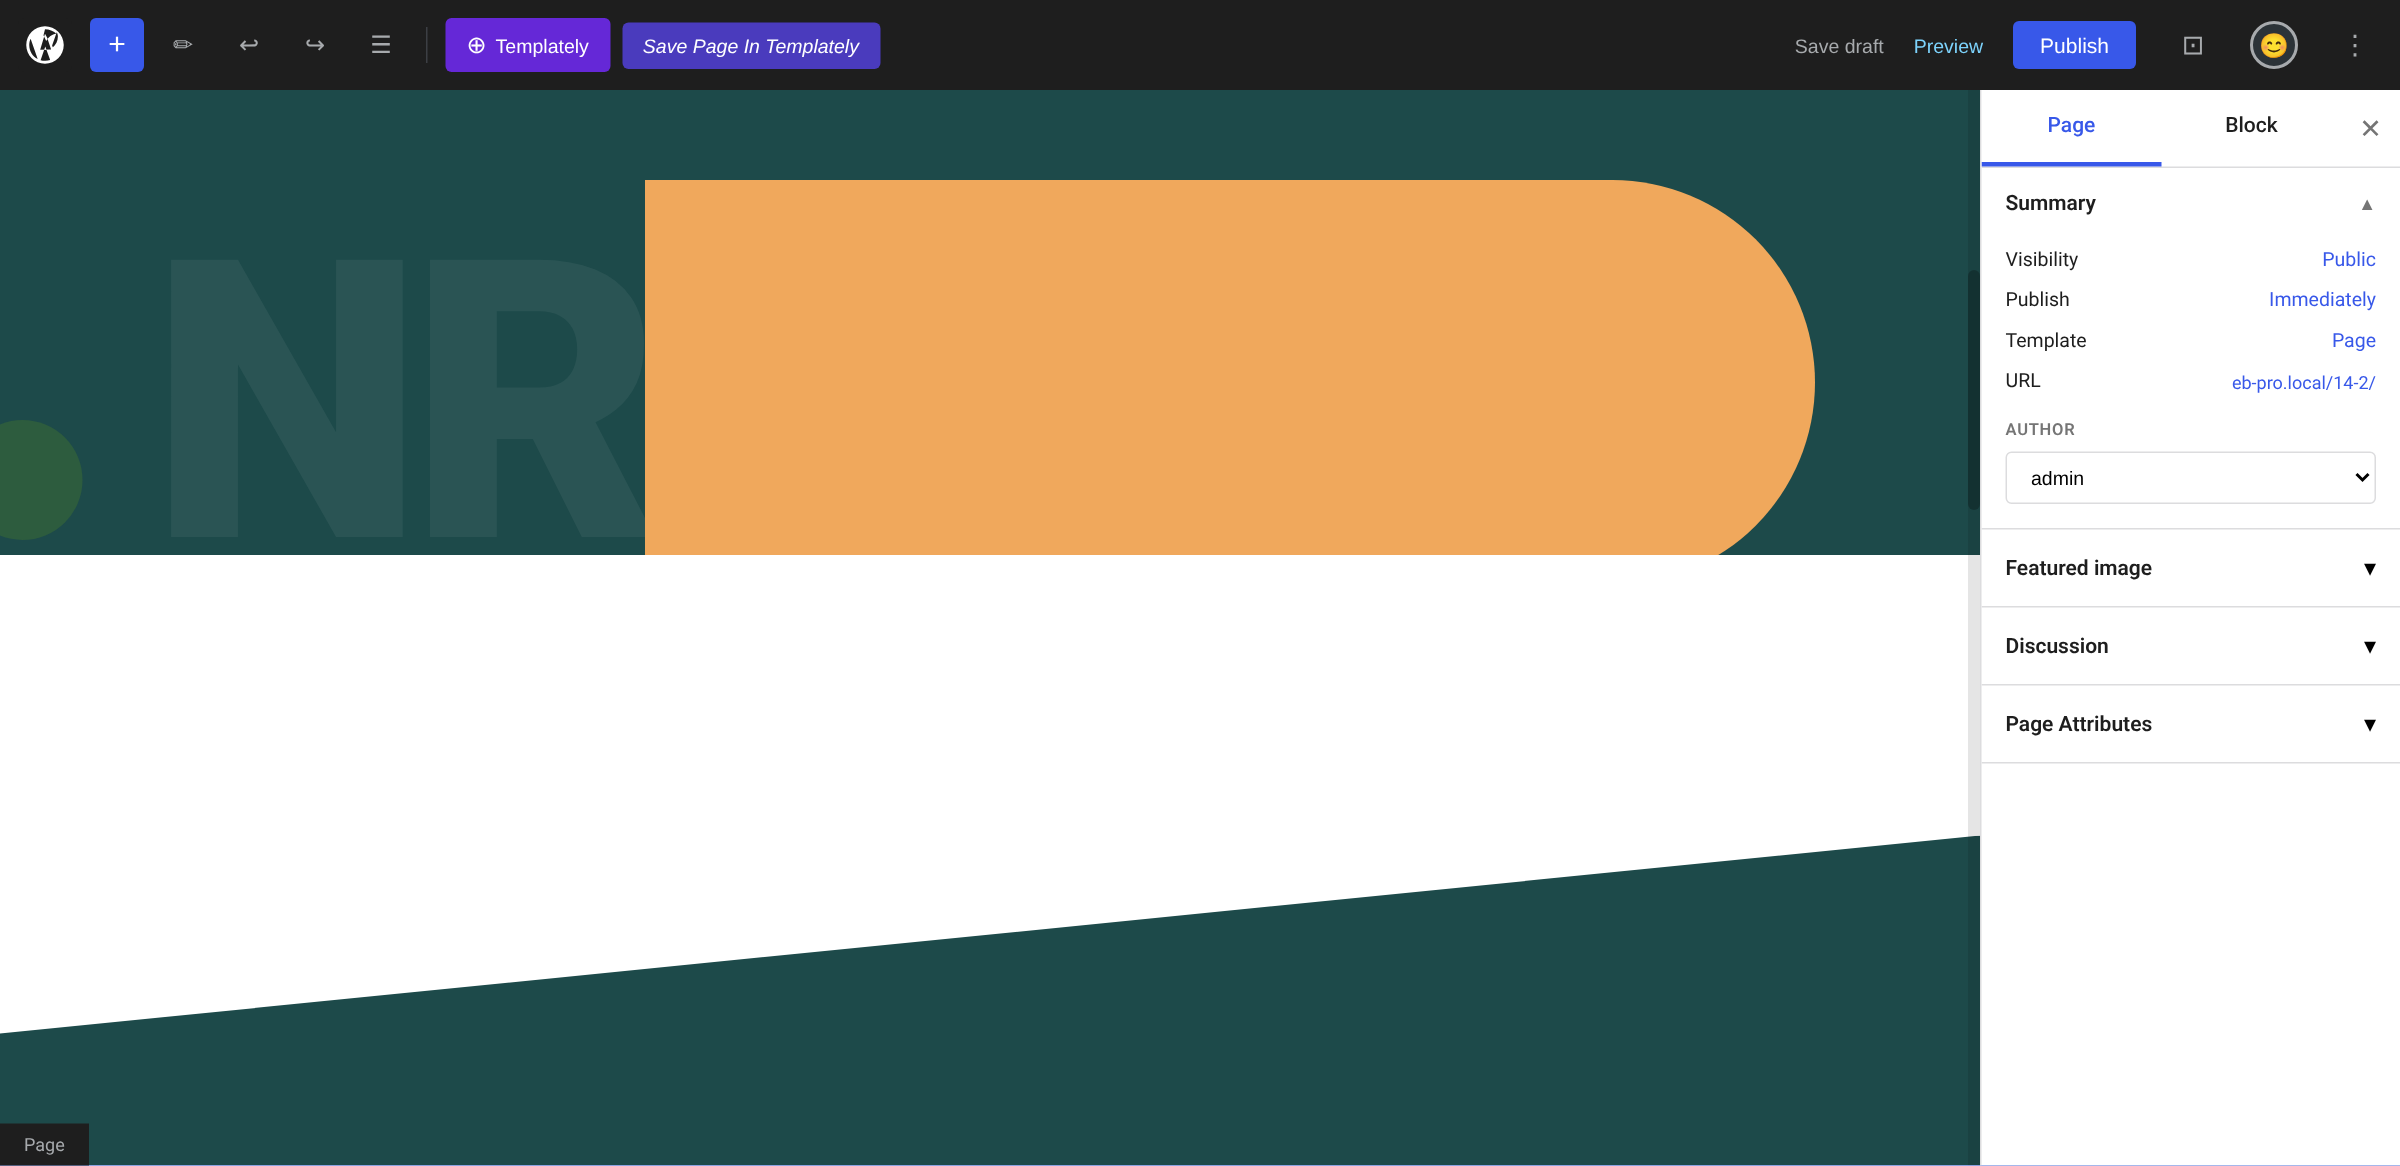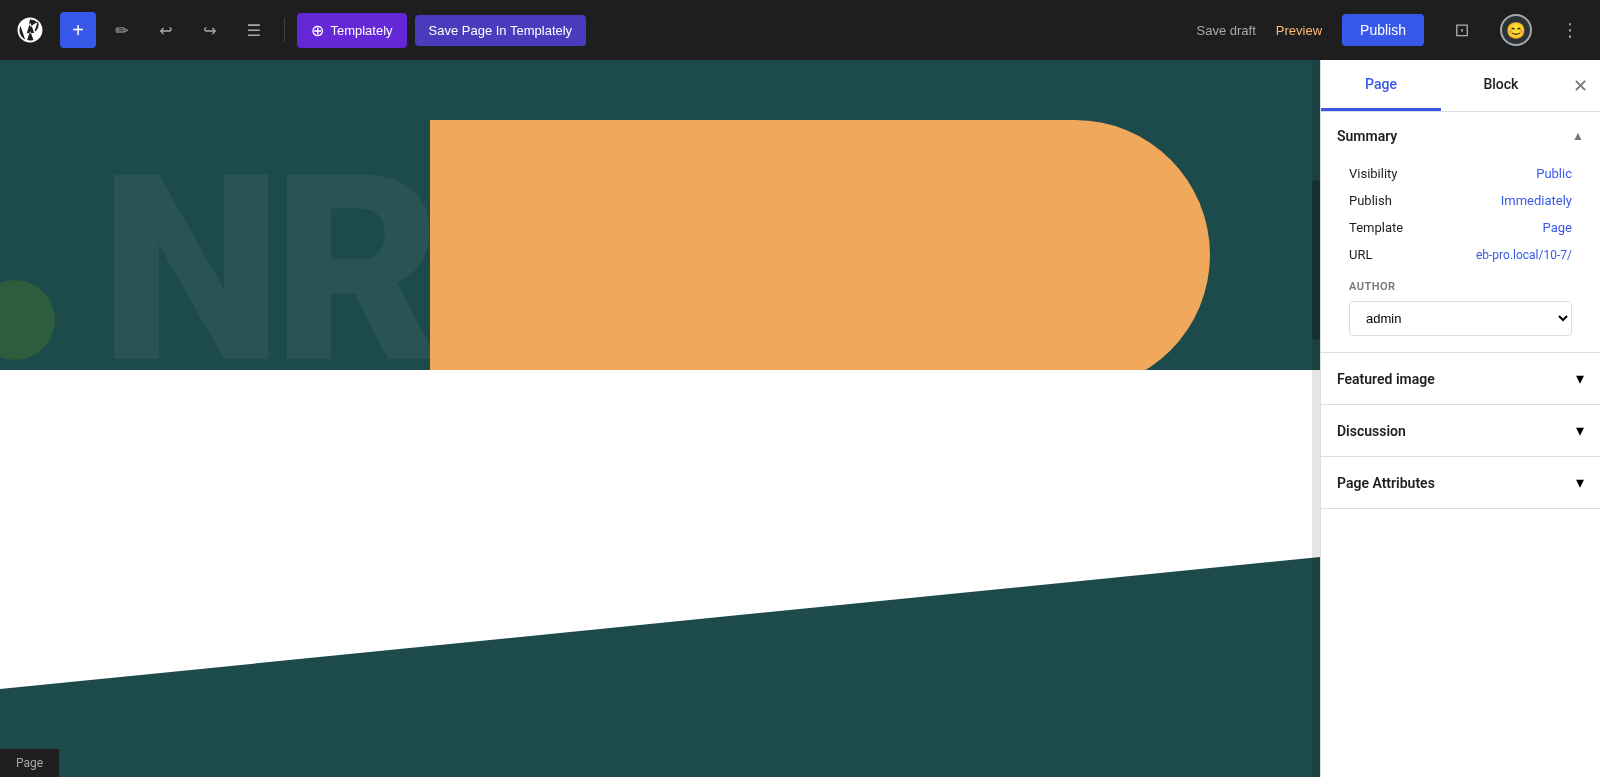--- a/index.html
+++ b/index.html
@@ -64,38 +64,39 @@
     }
     .save-templately-btn {
       background: #4a3bbd;
       color: white;
       border: none;
       border-radius: 4px;
       padding: 8px 14px;
       font-size: 13px;
       font-weight: 500;
       cursor: pointer;
+      font-style: italic;
     }
     .toolbar-right {
       margin-left: auto;
       display: flex;
       align-items: center;
       gap: 20px;
     }
     .save-draft-btn {
       background: transparent;
       border: none;
       color: #a7aaad;
       font-size: 13px;
       cursor: pointer;
     }
     .preview-btn {
       background: transparent;
       border: none;
-      color: #fdba74;
+      color: #7dd3fc;
       font-size: 13px;
       cursor: pointer;
     }
     .publish-btn {
       background: #3858e9;
       color: white;
       border: none;
       border-radius: 4px;
       padding: 8px 18px;
       font-size: 14px;
@@ -277,21 +278,21 @@
     .sidebar-section-title {
       font-size: 14px;
       font-weight: 600;
       color: #1e1e1e;
     }
     .sidebar-section-chevron {
       color: #757575;
       font-size: 12px;
     }
     .sidebar-section-content {
-      padding: 0 28px 16px;
+      padding: 0 16px 16px;
     }
 
     
     .summary-row {
       display: flex;
       align-items: center;
       justify-content: space-between;
       padding: 6px 0;
       font-size: 13px;
     }
@@ -475,21 +476,21 @@
           <span class="summary-value">Immediately</span>
         </div>
         
         <div class="summary-row">
           <span class="summary-label">Template</span>
           <span class="summary-value">Page</span>
         </div>
         
         <div class="summary-row">
           <span class="summary-label">URL</span>
-          <span class="summary-value url">eb-pro.local/10-7/</span>
+          <span class="summary-value url">eb-pro.local/14-2/</span>
         </div>
         
         
         <div style="padding-top:12px;">
           <div class="author-label">AUTHOR</div>
           <select class="author-select">
             <option>admin</option>
           </select>
         </div>
         

